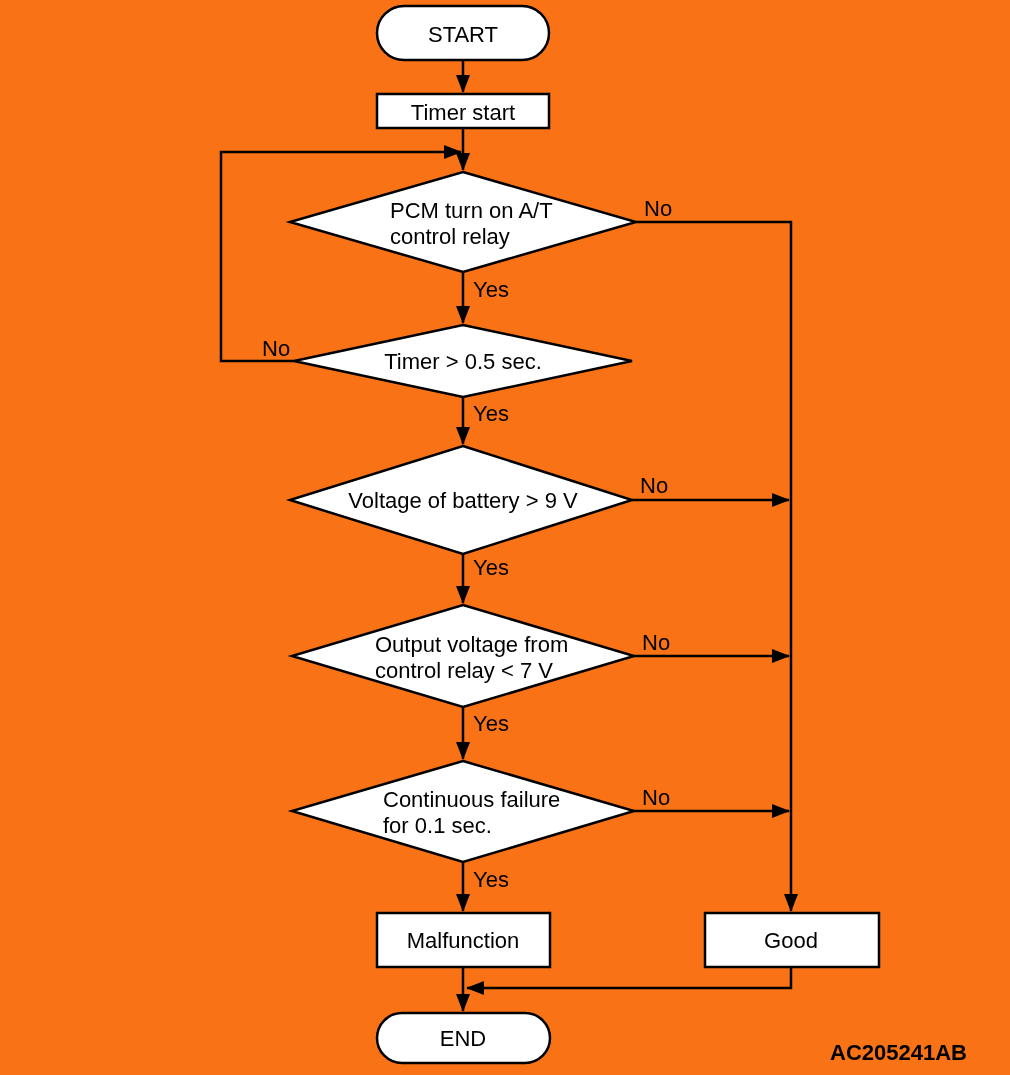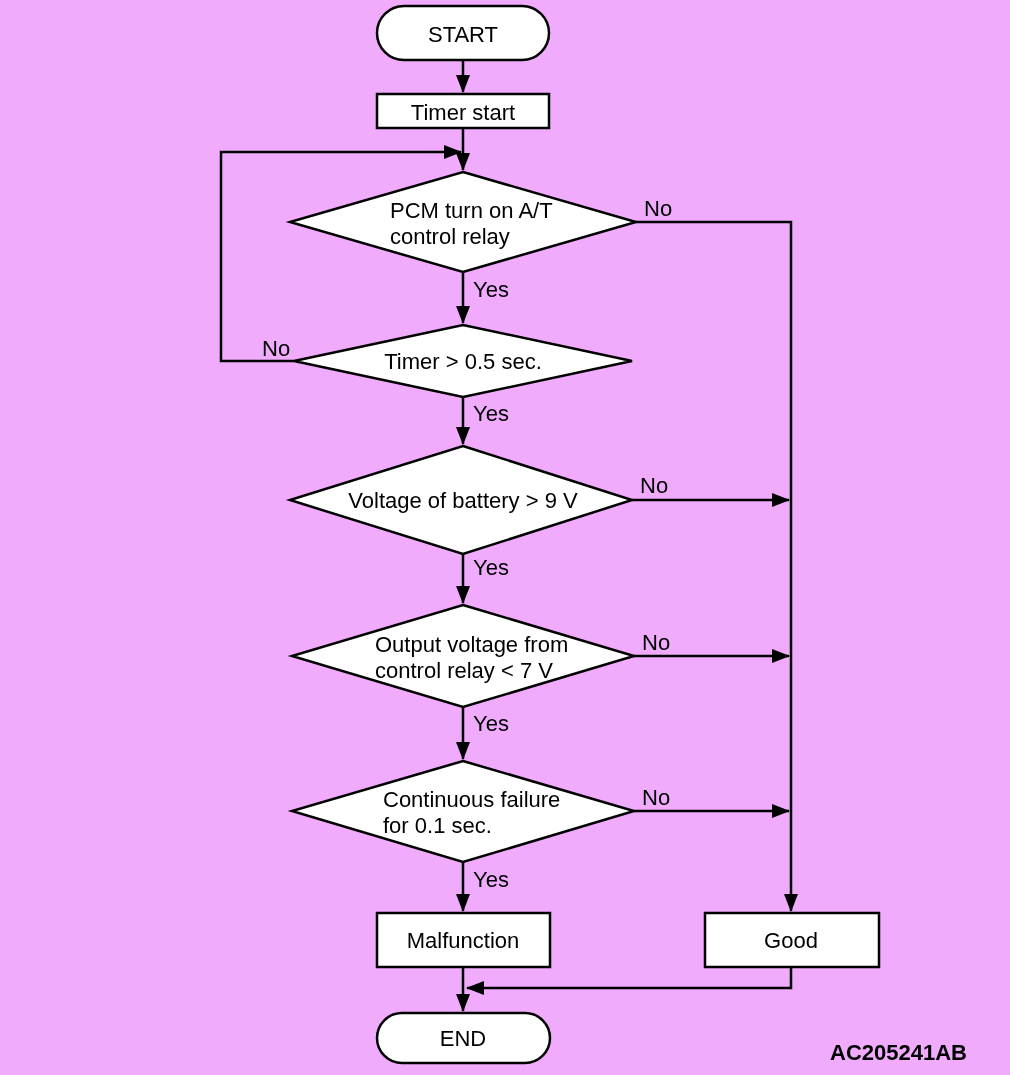--- a/index.html
+++ b/index.html
@@ -7,21 +7,21 @@
     padding: 0;
     background: #ffffff;
     width: 1010px;
     height: 1075px;
     font-family: "Liberation Sans", sans-serif;
   }
   .stage {
     position: relative;
     width: 1010px;
     height: 1075px;
-    background: #f0abfc;
+    background: #f97316;
     overflow: hidden;
   }
   svg { display: block; }
   .shape {
     fill: #ffffff;
     stroke: #000000;
     stroke-width: 2.5;
   }
   .edge {
     fill: none;

